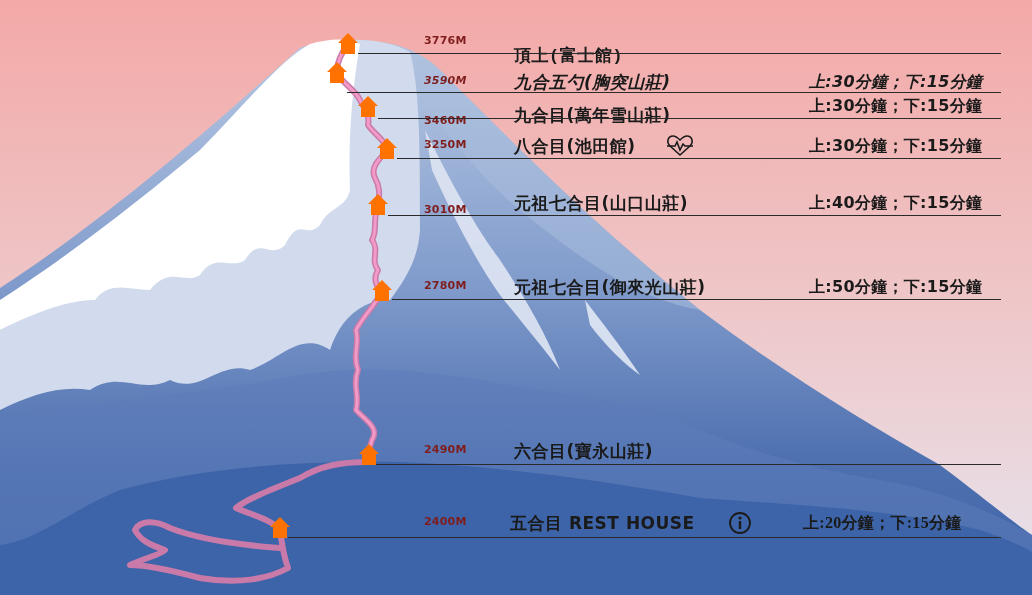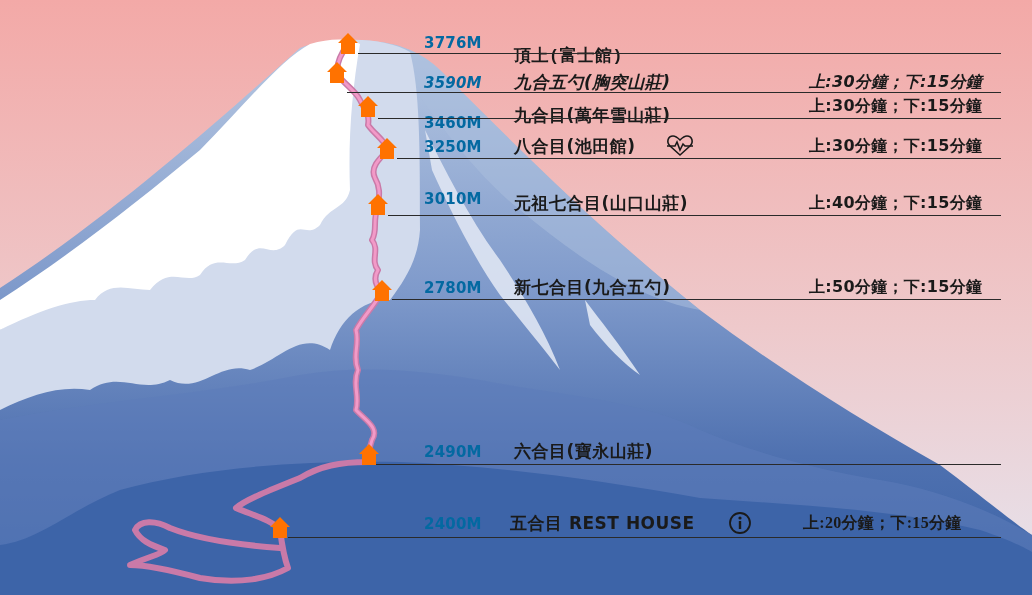--- a/index.html
+++ b/index.html
@@ -1,21 +1,21 @@
 <!DOCTYPE html>
 <html><head>
 <meta charset="utf-8">
 <style>
   html, body { margin: 0; padding: 0; }
   body { width: 1032px; height: 595px; overflow: hidden; position: relative;
          font-family: "DejaVu Sans", sans-serif; }
   #scene { position: absolute; left: 0; top: 0; width: 1032px; height: 595px; }
   .row { position: absolute; left: 0; width: 1032px; height: 30px; }
   .row-line { position: absolute; height: 0; border-top: 1.2px solid #2a2a2a; }
-  .alt { position: absolute; left: 424px; font-size: 15px; font-weight: bold; color: #0369a1;
+  .alt { position: absolute; left: 424px; font-size: 11px; font-weight: bold; color: #7f1d1d;
          letter-spacing: 0.2px; white-space: nowrap; }
   .name { position: absolute; left: 514px; font-size: 17px; font-weight: bold; color: #1a1a1a;
           white-space: nowrap; letter-spacing: 0.5px; }
   .time { position: absolute; left: 782px; font-size: 16px; font-weight: bold; color: #1a1a1a;
           white-space: nowrap; letter-spacing: 0.3px; margin-left: 27px; }
   .icon { position: absolute; display: inline-block; }
 </style>
 </head>
 <body>
 
@@ -119,29 +119,29 @@
       <svg width="28" height="22" viewBox="0 0 28 22">
         <path d="M14,20 L4,11 C0,7 2,1 7,1 C10,1 12,3 14,5 C16,3 18,1 21,1 C26,1 28,7 24,11 Z" fill="none" stroke="#1a1a1a" stroke-width="1.6"></path>
         <path d="M1,11 L9,11 L11,7 L14,15 L17,9 L19,11 L27,11" fill="none" stroke="#1a1a1a" stroke-width="1.6"></path>
       </svg>
     </span>
     <span class="time" style="top:3px;">上:30分鐘；下:15分鐘</span>
     <div class="row-line" style="left:397px; width:604px; top:25px;"></div>
   </div>
 
   <div class="row" style="top:190px;">
-    <span class="alt" style="top:0;">3010M</span>
+    <span class="alt" style="top:13px;">3010M</span>
     <span class="name" style="top:2px;">元祖七合目(山口山莊)</span>
     <span class="time" style="top:3px;">上:40分鐘；下:15分鐘</span>
     <div class="row-line" style="left:388px; width:613px; top:25px;"></div>
   </div>
 
   <div class="row" style="top:274px;">
     <span class="alt" style="top:5px;">2780M</span>
-    <span class="name" style="top:2px;">新七合目(九合五勺)</span>
+    <span class="name" style="top:2px;">元祖七合目(御來光山莊)</span>
     <span class="time" style="top:3px;">上:50分鐘；下:15分鐘</span>
     <div class="row-line" style="left:392px; width:609px; top:25px;"></div>
   </div>
 
   <div class="row" style="top:438px;">
     <span class="alt" style="top:5px;">2490M</span>
     <span class="name" style="top:2px;">六合目(寶永山莊)</span>
     <div class="row-line" style="left:376px; width:625px; top:26px;"></div>
   </div>
 

